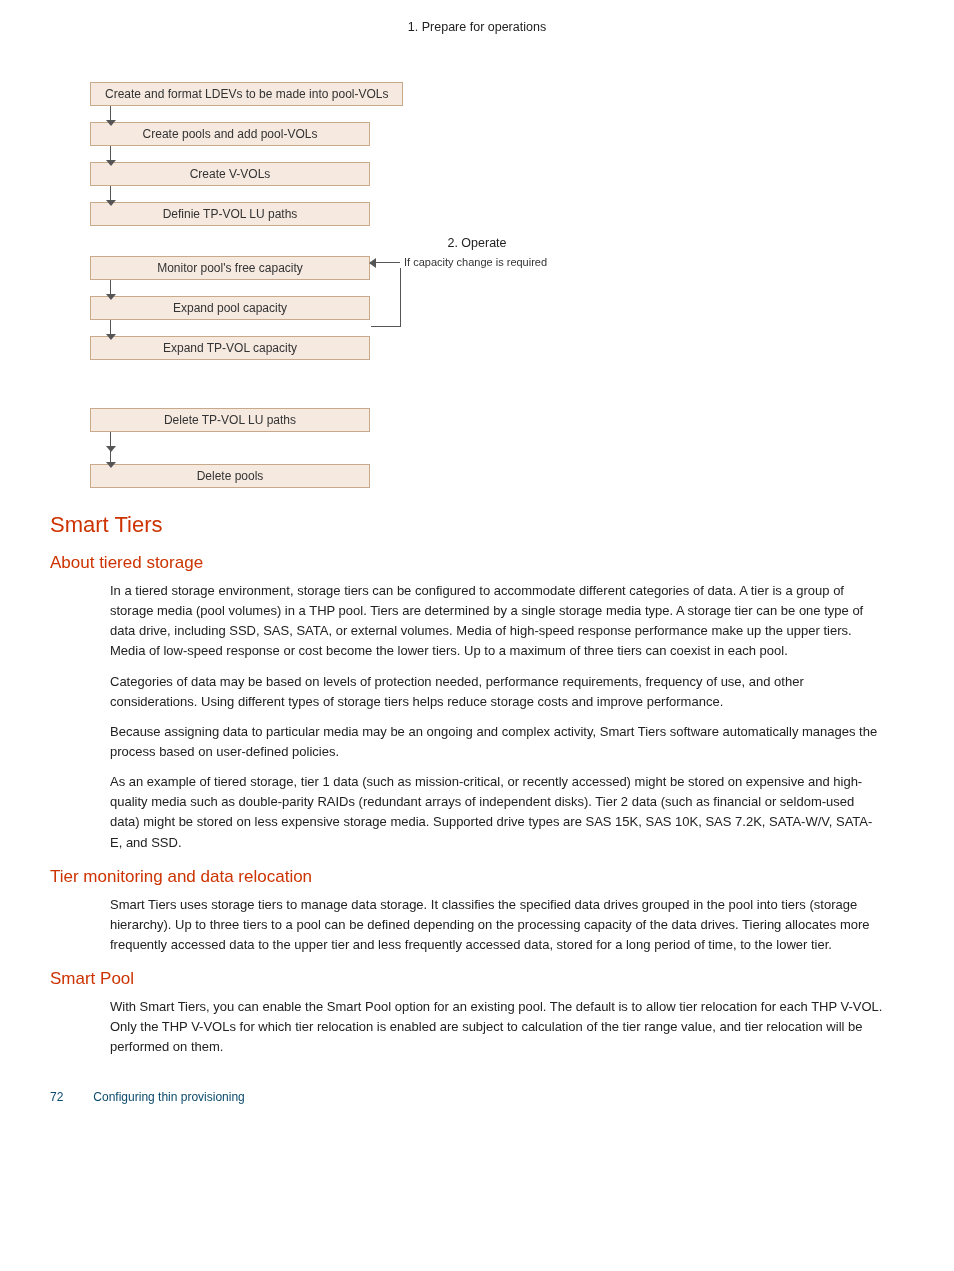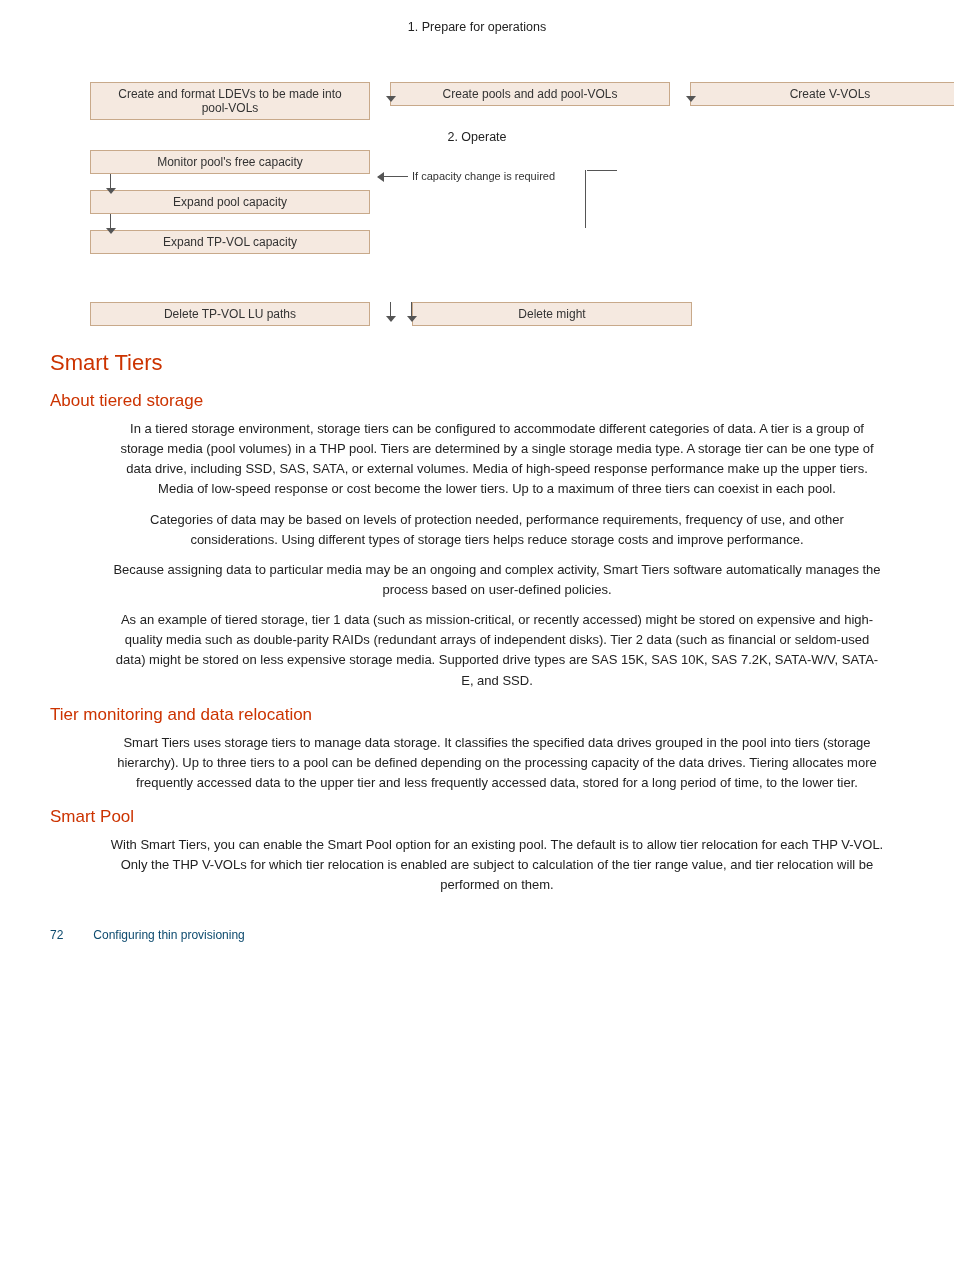--- a/index.html
+++ b/index.html
@@ -22,21 +22,21 @@
       margin-bottom: 10px;
     }
     .flow-group-label {
       font-size: 12.5px;
       color: #222;
       margin-bottom: 6px;
     }
     .flow-steps {
       margin-left: 40px;
       display: flex;
-      flex-direction: row;
+      flex-direction: column;
       align-items: flex-start;
       margin-top: 48px;
     }
     .flow-box {
       background: #f5e9e0;
       border: 1px solid #c8a98a;
       padding: 4px 14px;
       font-size: 12px;
       color: #333;
       min-width: 280px;
@@ -77,21 +77,20 @@
     }
 
     
     .body-text {
       margin-left: 60px;
       margin-right: 20px;
       margin-bottom: 10px;
       font-size: 13px;
       line-height: 1.55;
       color: #222;
-      text-align: center;
     }
 
     
     .page-footer {
       margin-top: 32px;
       font-size: 12px;
       color: #0c4a6e;
       display: flex;
       align-items: center;
       gap: 30px;
@@ -117,51 +116,51 @@
       <div class="flow-box">Create V-VOLs</div>
       <div class="flow-arrow"></div>
       <div class="flow-box">Definie TP-VOL LU paths</div>
     </div>
   </div>
 
   <div class="flow-group">
     <div class="flow-group-label">2. Operate</div>
     <div class="operate-group">
 
-      <div style="display:flex; align-items:flex-start; gap:8px;">
+      <div style="display:flex; align-items:flex-start; ">
         <div style="display:flex; flex-direction:column; align-items:flex-start;">
           <div class="flow-box">Monitor pool's free capacity</div>
           <div class="flow-arrow"></div>
           <div class="flow-box">Expand pool capacity</div>
           <div class="flow-arrow"></div>
           <div class="flow-box">Expand TP-VOL capacity</div>
         </div>
 
-        <div style="display:flex; flex-direction:row; align-items:flex-start; margin-top:20px;">
+        <div style="display:flex; flex-direction:column; align-items:flex-start; margin-top:0;">
           <div style="display:flex; align-items:center; gap:4px;">
 
             <div style="width:30px; height:1px; background:#555; position:relative; margin-top:0;">
               <div style="position:absolute; left:-1px; top:-4px; width:0; height:0; border-top:5px solid transparent; border-bottom:5px solid transparent; border-right:7px solid #555;"></div>
             </div>
             <div style="font-size:11px; color:#333; white-space:nowrap;">If capacity change is required</div>
           </div>
 
           <div style="width:1px; height:58px; background:#555; margin-left:30px;"></div>
           <div style="width:30px; height:1px; background:#555; margin-left:1px;"></div>
         </div>
       </div>
     </div>
   </div>
 
   <div class="flow-group">
     <div class="flow-steps">
       <div class="flow-box">Delete TP-VOL LU paths</div>
       <div class="flow-arrow"></div>
       <div class="flow-arrow"></div>
-      <div class="flow-box">Delete might</div>
+      <div class="flow-box">Delete pools</div>
     </div>
   </div>
 
 </div>
 
 <div>
   <h1 class="section-title">Smart Tiers</h1>
 
   <h2 class="subsection-title">About tiered storage</h2>
   <p class="body-text">In a tiered storage environment, storage tiers can be configured to accommodate different categories of data. A tier is a group of storage media (pool volumes) in a THP pool. Tiers are determined by a single storage media type. A storage tier can be one type of data drive, including SSD, SAS, SATA, or external volumes. Media of high-speed response performance make up the upper tiers. Media of low-speed response or cost become the lower tiers. Up to a maximum of three tiers can coexist in each pool.</p>

